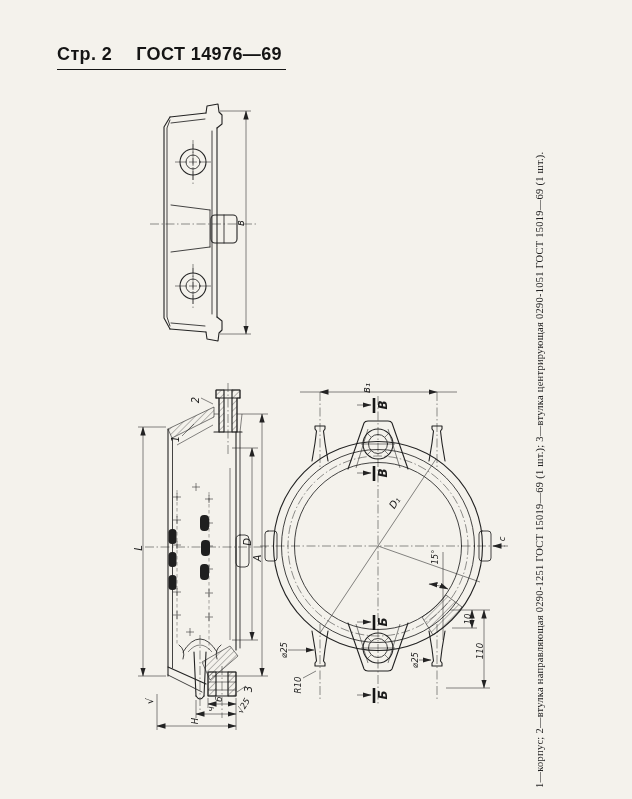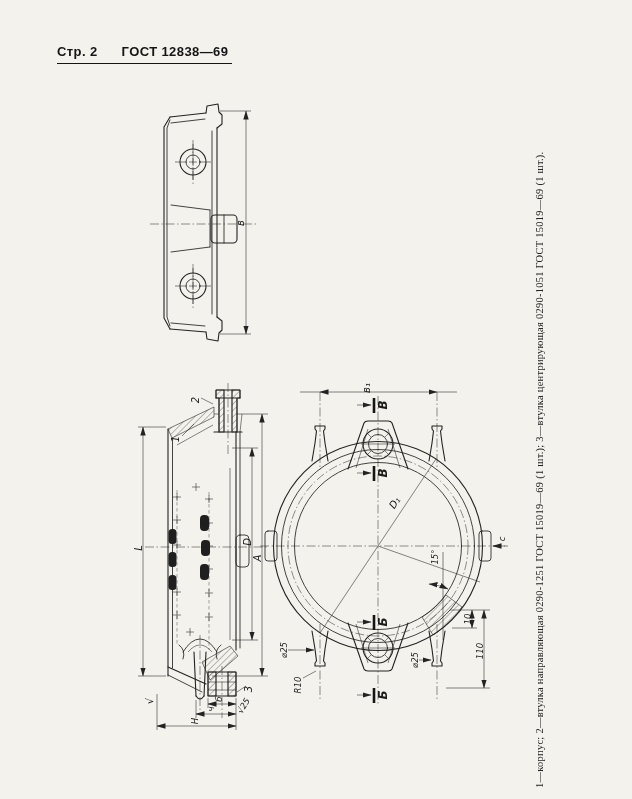--- a/index.html
+++ b/index.html
@@ -6,21 +6,21 @@
   .page{
     position:relative;
     width:632px;height:799px;
     background:#f4f2ec;
     font-family:"Liberation Sans",sans-serif;
     overflow:hidden;
   }
   .hdr{
     position:absolute;top:44px;left:57px;
     display:flex;gap:24px;
-    font-weight:bold;font-size:13px;color:#151515;
+    font-weight:bold;font-size:18px;color:#151515;
     border-bottom:1.6px solid #151515;
     padding:0 4px 4px 0;
     letter-spacing:0.4px;
   }
   .footnote{
     position:absolute;left:534px;top:788px;
     width:706px;
     transform:rotate(-90deg);
     transform-origin:0 0;
     font-family:"Liberation Serif",serif;
@@ -42,21 +42,21 @@
   .lbl-sm{font-size:8.5px;}
   .lbl-sec{font-size:12px;font-weight:bold;}
 </style>
 </head>
 <body>
 
 <div class="page">
 
   <div class="hdr">
     <span>Стр. 2</span>
-    <span>ГОСТ 12838—69</span>
+    <span>ГОСТ 14976—69</span>
   </div>
 
   <svg width="632" height="799" viewBox="0 0 632 799">
     <defs>
       <marker id="ar" markerWidth="9" markerHeight="8" refX="8.5" refY="3.5" orient="auto-start-reverse" markerUnits="userSpaceOnUse">
         <path d="M0,0.8 L9,3.5 L0,6.2 Z" fill="#232323"></path>
       </marker>
       <pattern id="h45" patternUnits="userSpaceOnUse" width="4.5" height="4.5" patternTransform="rotate(45)">
         <line x1="0" y1="0" x2="0" y2="4.5" stroke="#232323" stroke-width="0.6"></line>
       </pattern>

